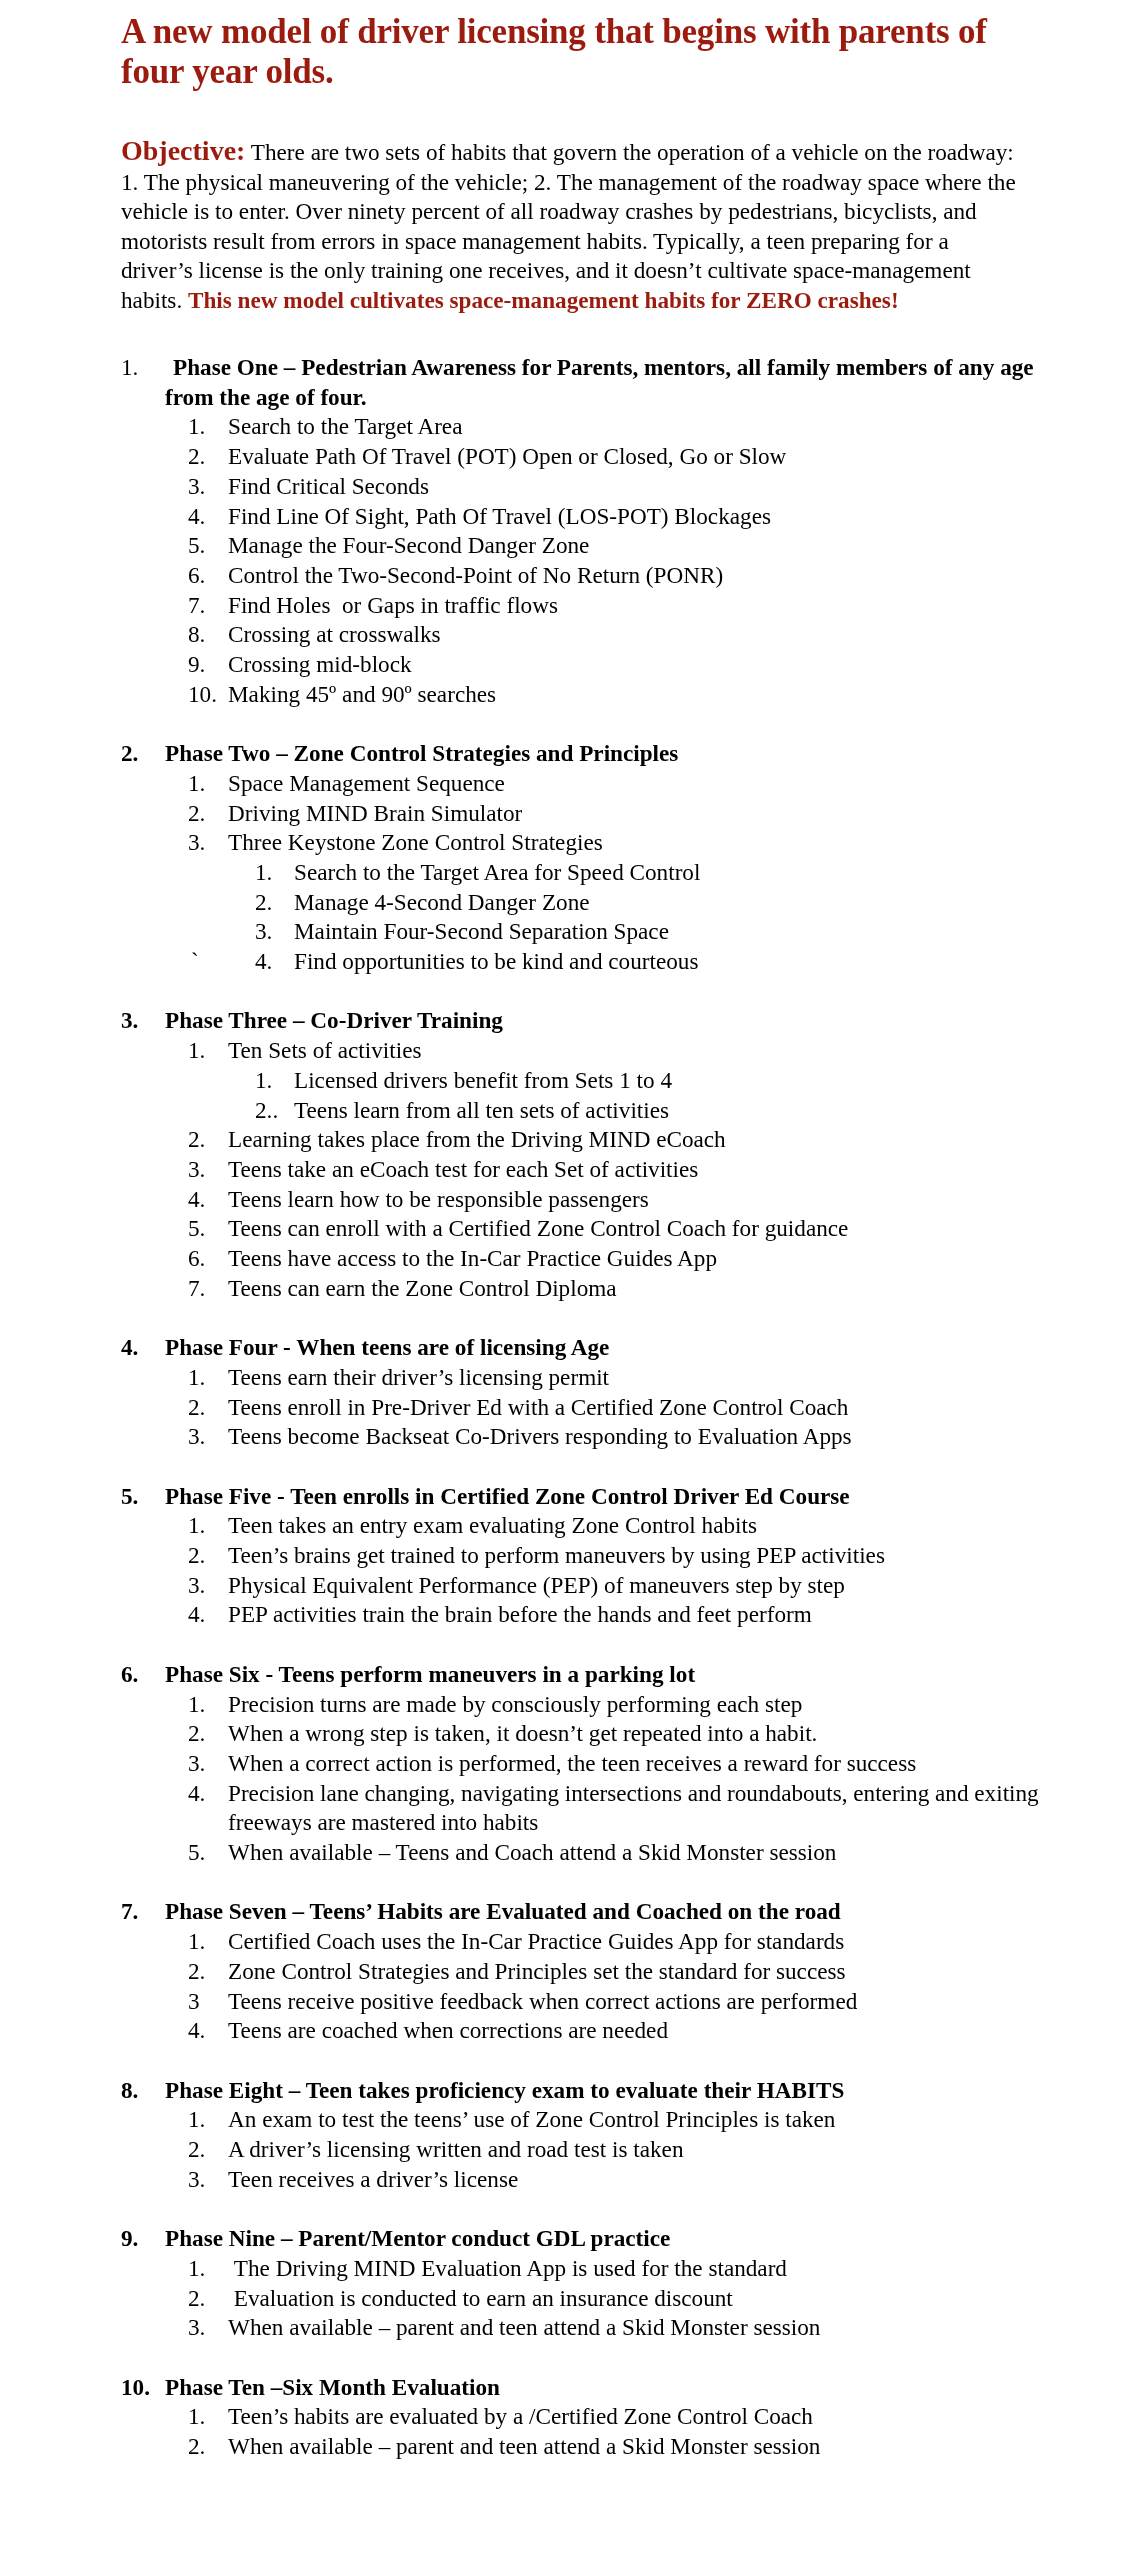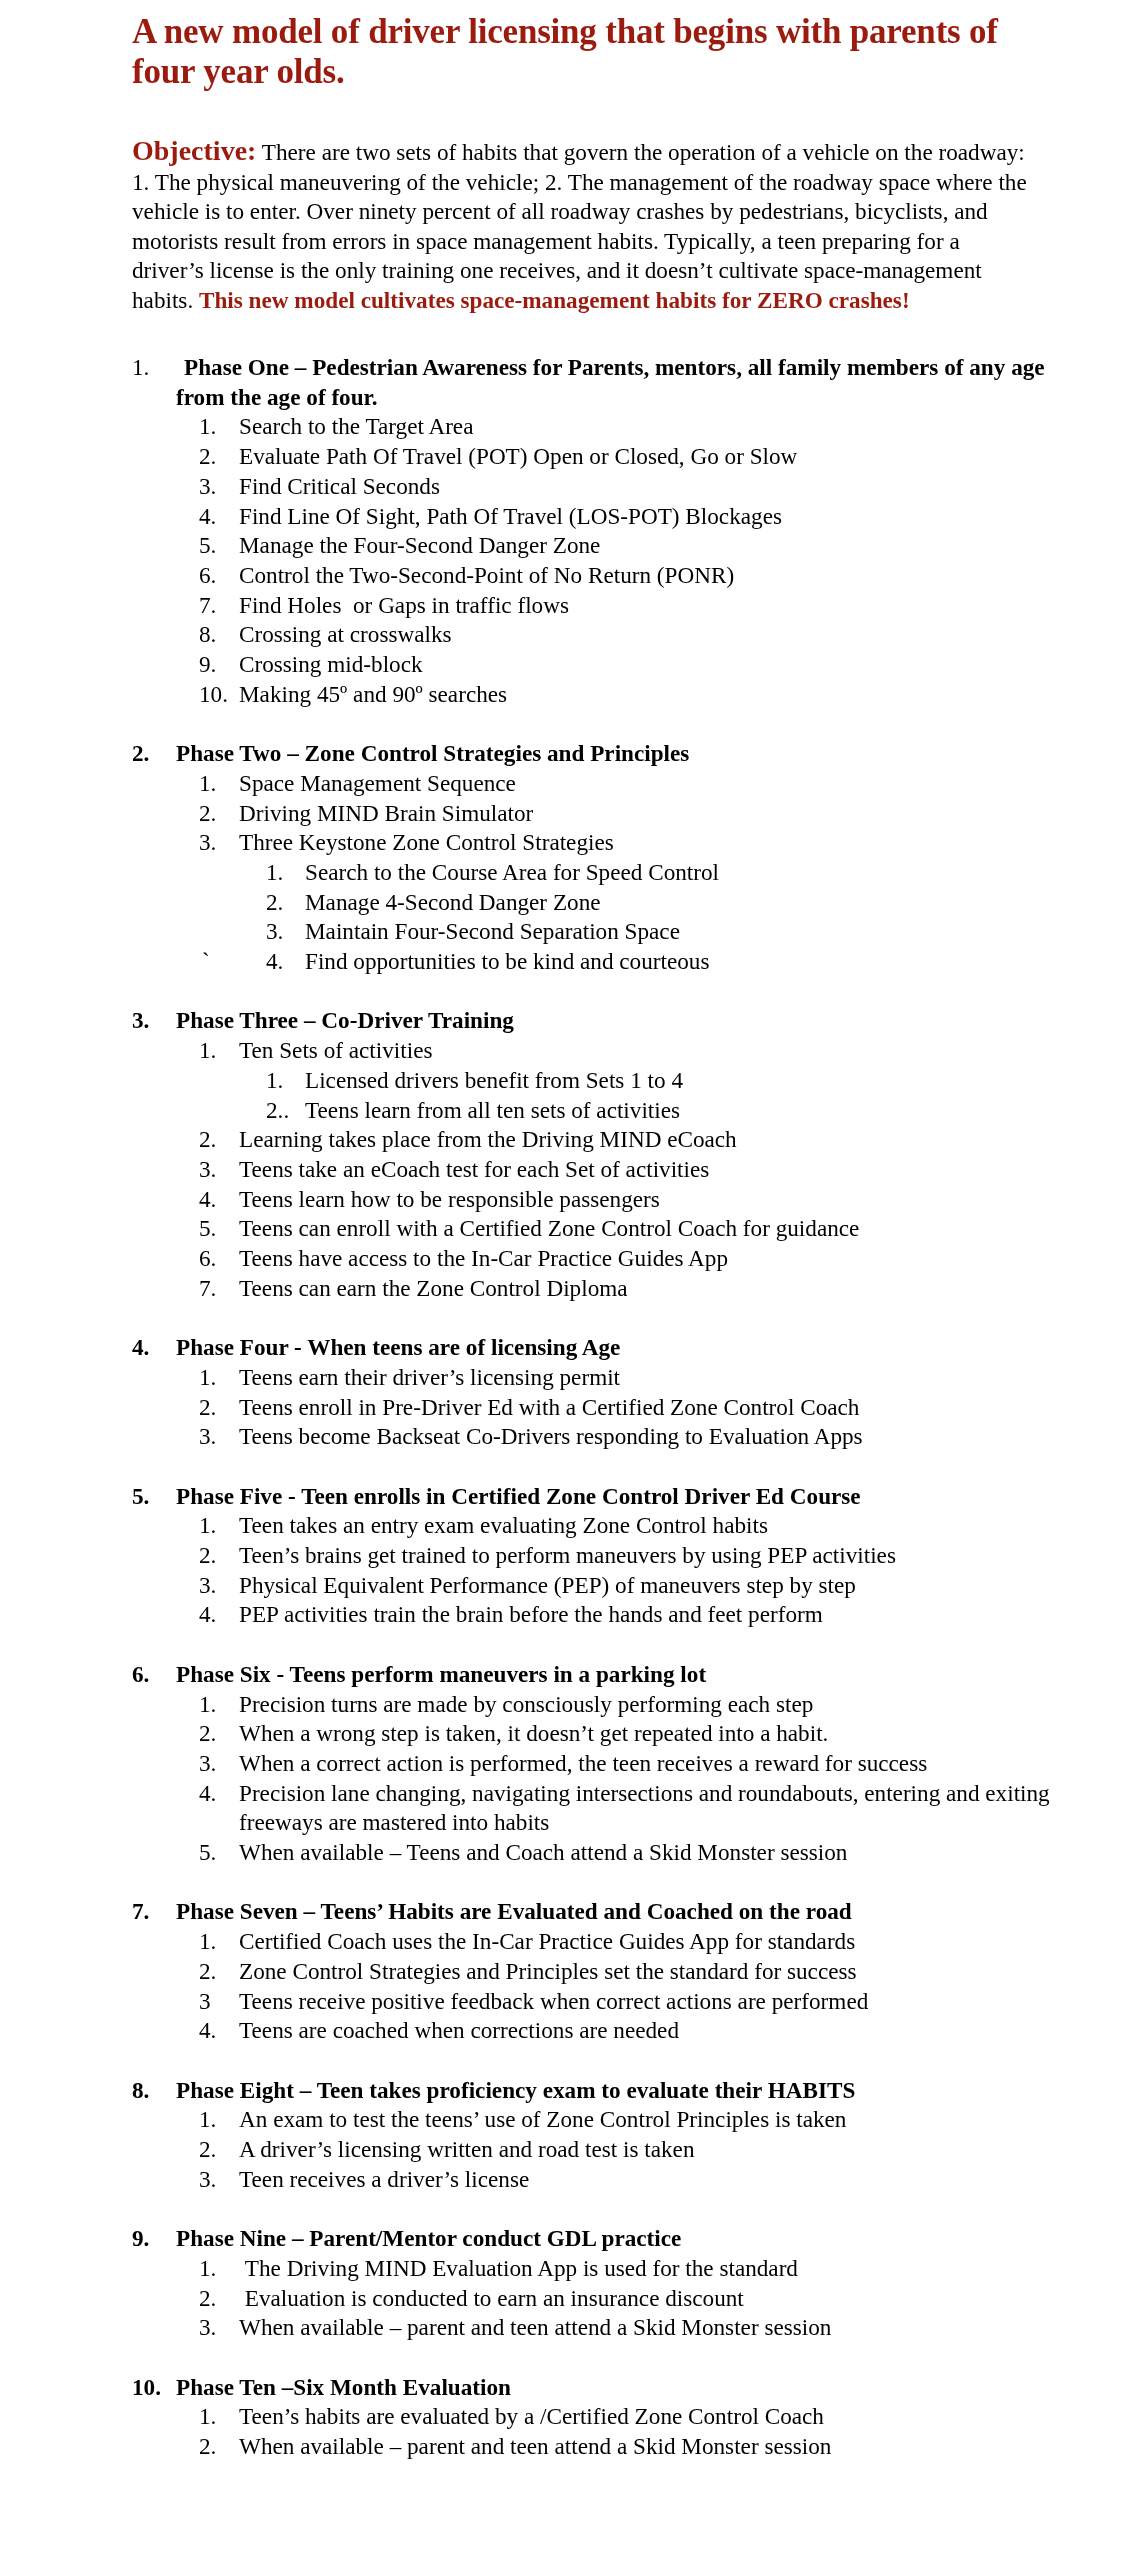--- a/index.html
+++ b/index.html
@@ -4,21 +4,21 @@
 <style>
   html, body { margin: 0; padding: 0; background: #ffffff; }
   body {
     width: 1145px;
     height: 2560px;
     position: relative;
     font-family: "Liberation Serif", "DejaVu Serif", serif;
     color: #000;
     overflow: hidden;
   }
-  .page { position: absolute; left: 132px; top: 0; width: 920px; }
+  .page { position: absolute; left: 121px; top: 0; width: 920px; }
   .title {
     margin: 12px 0 0 0;
     font-size: 35px;
     line-height: 40px;
     font-weight: bold;
     color: #9b1b0e;
     letter-spacing: -0.2px;
   }
   .objective {
     margin-top: 44px;
@@ -63,21 +63,21 @@
         <div class="sub"><span class="num">7.</span><span style="white-space: pre-wrap;">Find Holes  or Gaps in traffic flows</span></div>
         <div class="sub"><span class="num">8.</span><span style="white-space: pre-wrap;">Crossing at crosswalks</span></div>
         <div class="sub"><span class="num">9.</span><span style="white-space: pre-wrap;">Crossing mid-block</span></div>
         <div class="sub"><span class="num">10.</span><span style="white-space: pre-wrap;">Making 45º and 90º searches</span></div>
       </div>
       <div class="phase">
         <div class="phase-head"><span class="num">2.</span><span>Phase Two – Zone Control Strategies and Principles</span></div>
         <div class="sub"><span class="num">1.</span><span style="white-space: pre-wrap;">Space Management Sequence</span></div>
         <div class="sub"><span class="num">2.</span><span style="white-space: pre-wrap;">Driving MIND Brain Simulator</span></div>
         <div class="sub"><span class="num">3.</span><span style="white-space: pre-wrap;">Three Keystone Zone Control Strategies</span></div>
-        <div class="sub2"><span class="num">1.</span><span>Search to the Course Area for Speed Control</span></div>
+        <div class="sub2"><span class="num">1.</span><span>Search to the Target Area for Speed Control</span></div>
         <div class="sub2"><span class="num">2.</span><span>Manage 4-Second Danger Zone</span></div>
         <div class="sub2"><span class="num">3.</span><span>Maintain Four-Second Separation Space</span></div>
         <div class="sub2"><span class="tick">`</span><span class="num">4.</span><span>Find opportunities to be kind and courteous</span></div>
       </div>
       <div class="phase">
         <div class="phase-head"><span class="num">3.</span><span>Phase Three – Co-Driver Training</span></div>
         <div class="sub"><span class="num">1.</span><span style="white-space: pre-wrap;">Ten Sets of activities</span></div>
         <div class="sub2"><span class="num">1.</span><span>Licensed drivers benefit from Sets 1 to 4</span></div>
         <div class="sub2"><span class="num">2..</span><span>Teens learn from all ten sets of activities</span></div>
         <div class="sub"><span class="num">2.</span><span style="white-space: pre-wrap;">Learning takes place from the Driving MIND eCoach</span></div>

